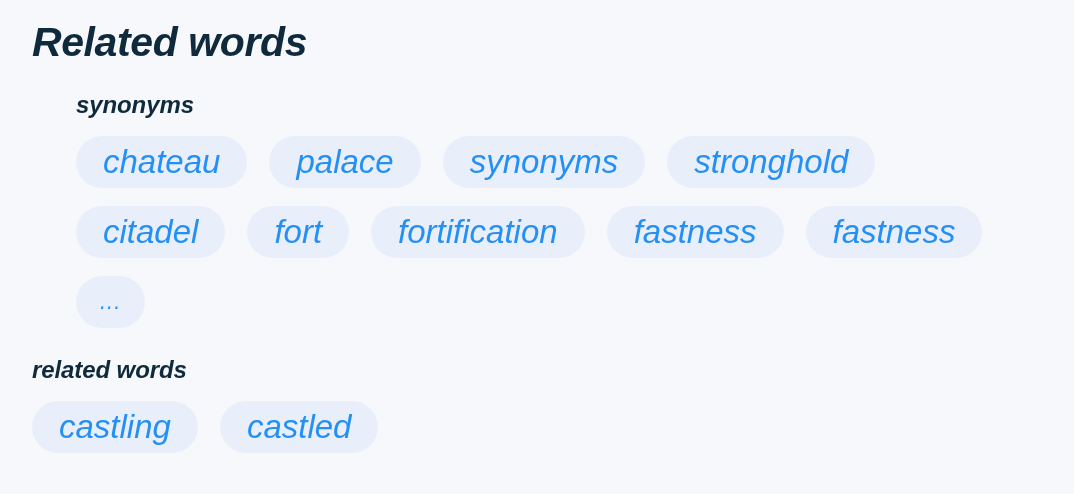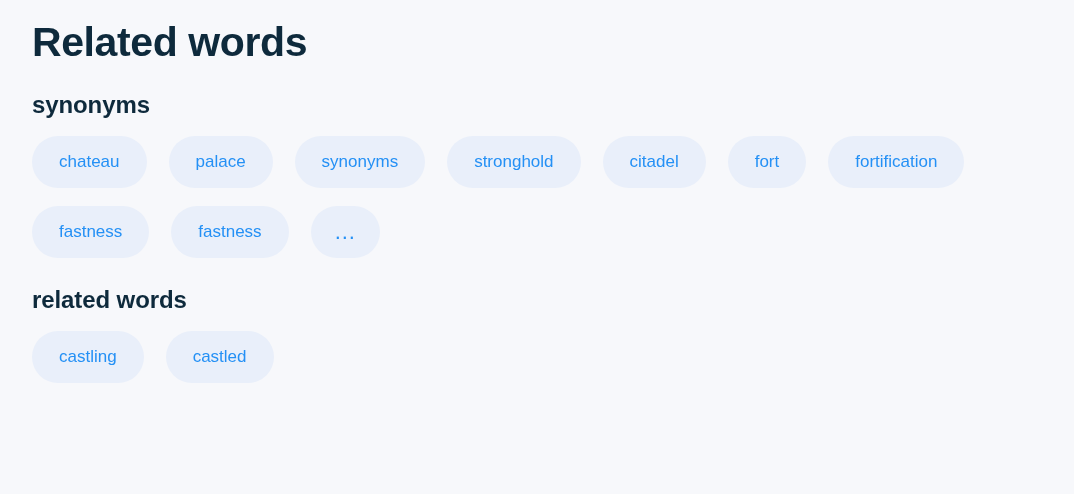--- a/index.html
+++ b/index.html
@@ -14,38 +14,40 @@
     -webkit-font-smoothing: antialiased;
     overflow: hidden;
   }
 
   .panel {
     box-sizing: border-box;
     width: 1050px;
     height: 494px;
     padding: 18px 20px 0 32px;
     background: #f7f8fb;
+    font-style: italic;
   }
 
   .page-title {
     font-size: 41px;
     font-weight: 700;
     color: #0e2a3c;
     letter-spacing: -0.4px;
     line-height: 1.2;
     margin: 0;
     padding: 0;
   }
 
   .section {
     margin: 0;
   }
 
   .section-synonyms {
     margin-top: 24px;
+    margin-left: 44px;
   }
 
   .section-related {
     margin-top: 28px;
   }
 
   .section-label {
     font-size: 24px;
     font-weight: 700;
     color: #0e2a3c;
@@ -65,21 +67,21 @@
   .chip {
     box-sizing: border-box;
     display: inline-flex;
     align-items: center;
     justify-content: center;
     height: 52px;
     padding: 0 27px;
     border-radius: 26px;
     background: #e9effa;
     color: #2490f5;
-    font-size: 17px;
+    font-size: 33px;
     font-weight: 400;
     line-height: 1;
     white-space: nowrap;
     text-decoration: none;
     cursor: pointer;
     border: none;
     font-family: "Liberation Sans", sans-serif;
   }
 
   .chip-more {

